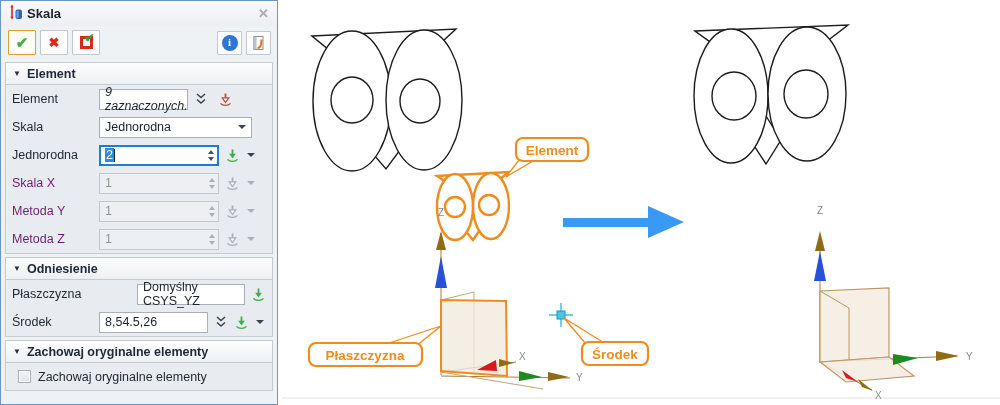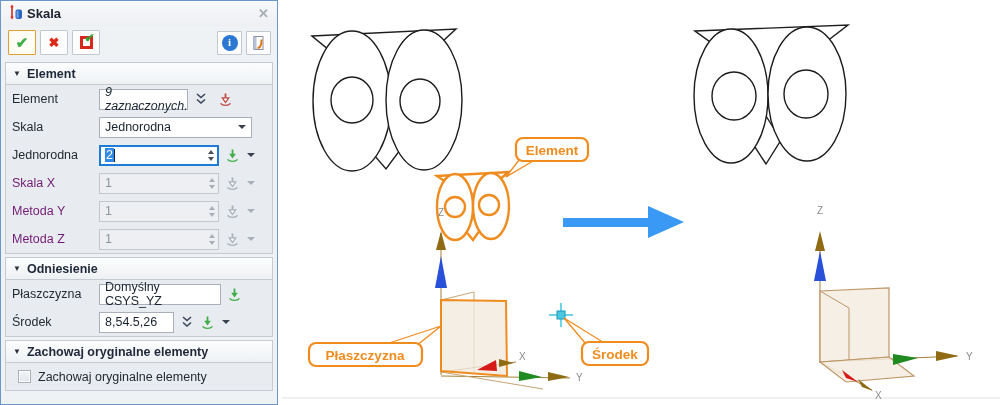--- a/index.html
+++ b/index.html
@@ -47,21 +47,21 @@
   .sec-arrow{font-size:8px;color:#2A2F38;}
   .row{display:flex;align-items:center;padding:0 6px;height:28px;box-sizing:border-box;}
   .row .lbl{width:87px;flex:none;color:#232A33;}
   .row .lbl.dis{color:#701a75;}
   .field{
     height:21px;box-sizing:border-box;background:#fff;border:1px solid #A9B0BA;
     display:flex;align-items:center;padding:0 5px;font-size:12.5px;color:#1A2430;position:relative;
   }
   .field.dis{background:#EDEFF2;border-color:#C3C8CF;color:#8D949E;}
   .w-el{width:89px;font-style:italic;} .w-met{width:153px;justify-content:space-between;}
-  .w-spin{width:120px;padding-right:16px;} .w-plas{width:122px;} .w-srod{width:75px;}
+  .w-spin{width:120px;padding-right:16px;} .w-plas{width:122px;margin-left:38px;} .w-srod{width:109px;}
   .field.focus{border:2px solid #1F7CD6;padding-left:4px;}
   .sel-text{background:#2E8AE6;color:#fff;padding:0 1px;}
   .caret{display:inline-block;width:1px;height:13px;background:#1A2430;margin-left:0px;}
   .spin-arrows{position:absolute;right:3px;top:0;bottom:0;display:flex;flex-direction:column;justify-content:center;gap:3px;}
   .tri-up{width:0;height:0;border-left:3.5px solid transparent;border-right:3.5px solid transparent;border-bottom:4px solid #4A5058;}
   .tri-dn{width:0;height:0;border-left:3.5px solid transparent;border-right:3.5px solid transparent;border-top:4px solid #4A5058;}
   .dis .tri-up{border-bottom-color:#A9AFB8;} .dis .tri-dn{border-top-color:#A9AFB8;}
   .dd-arrow{width:0;height:0;border-left:4px solid transparent;border-right:4px solid transparent;border-top:4.5px solid #3A4250;margin-left:7px;}
   .dd-arrow.dis{border-top-color:#A9AFB8;}
   .icon-gap{margin-left:6px;display:flex;align-items:center;}

